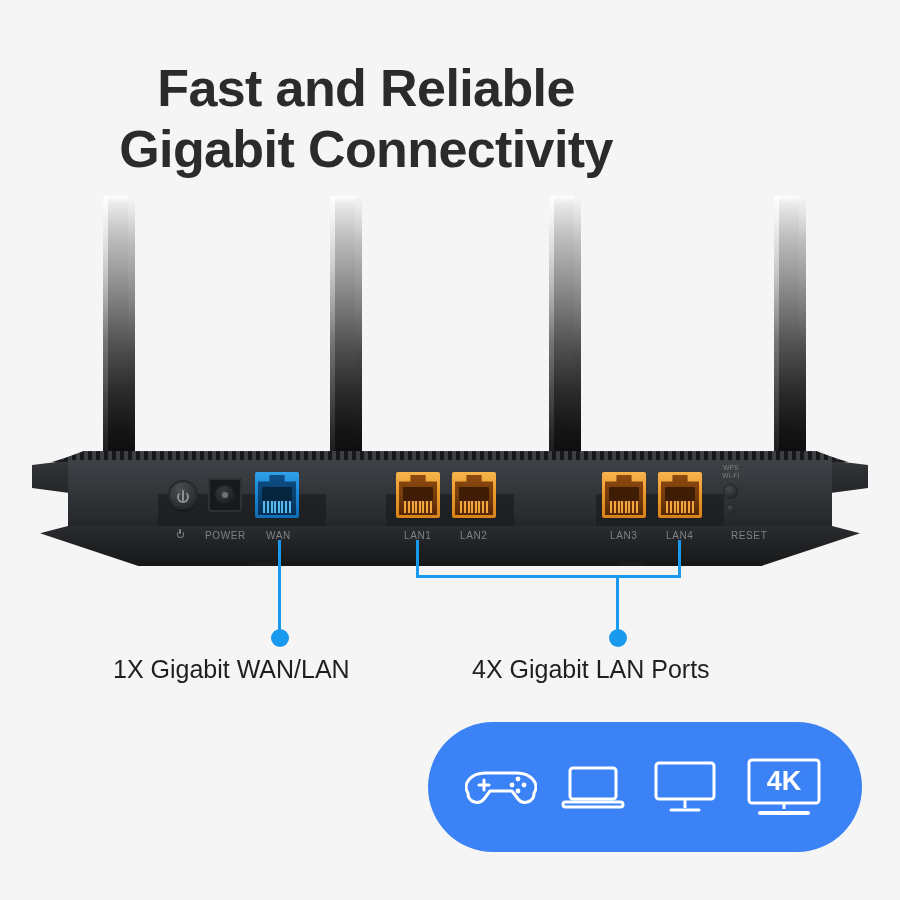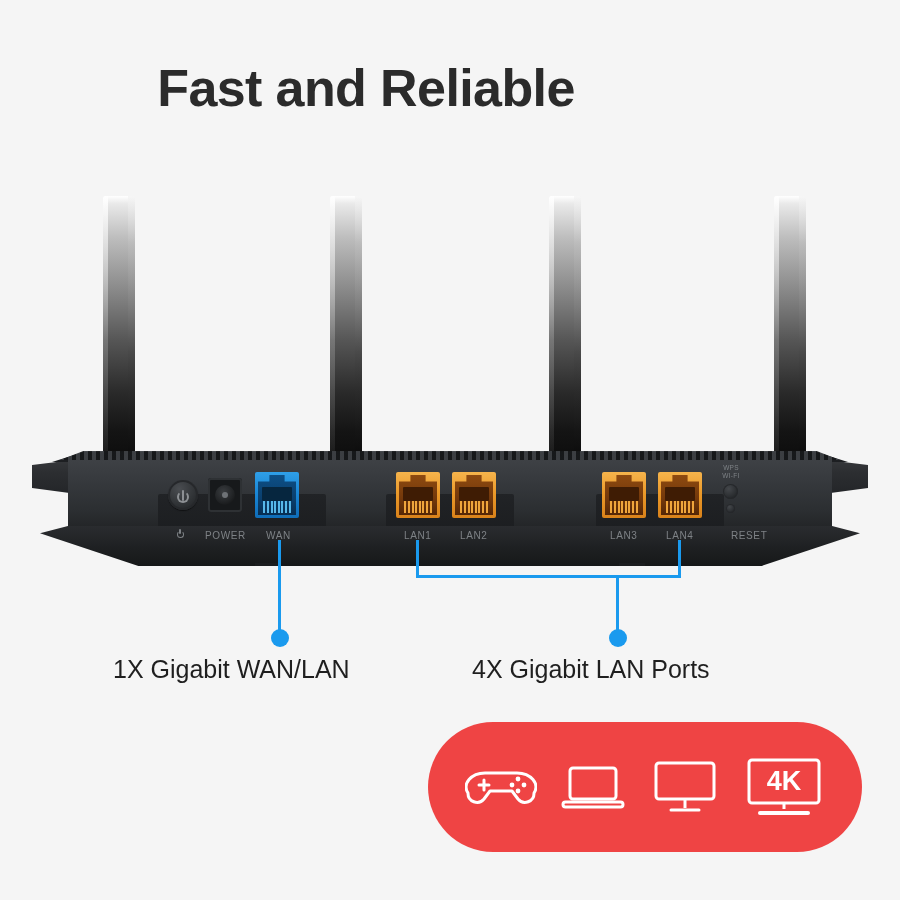--- a/index.html
+++ b/index.html
@@ -172,36 +172,37 @@
   }
 
   
   .caption{
     position:absolute;font-size:25px;color:#1f1f1f;white-space:nowrap;
   }
 
   
   .pill{
     position:absolute;left:428px;top:722px;width:434px;height:130px;
-    background:#ef4444;border-radius:65px;
+    background:#3b82f6;border-radius:65px;
     display:flex;align-items:center;justify-content:center;gap:22px;
   }
   .pill svg{display:block;}
   .icon-4k-text{
     font-size:27px;font-weight:bold;fill:#ffffff;
     font-family:"Liberation Sans", sans-serif;
   }
 </style>
 </head>
 <body>
 
 <div class="stage">
 
   <div class="headline">
     <span>Fast and Reliable</span>
+    <span>Gigabit Connectivity</span>
   </div>
 
   <div class="antenna ant1"></div>
   <div class="antenna ant2"></div>
   <div class="antenna ant3"></div>
   <div class="antenna ant4"></div>
 
   <div class="router">
     <div class="wing wing-l"></div>
     <div class="wing wing-r"></div>

